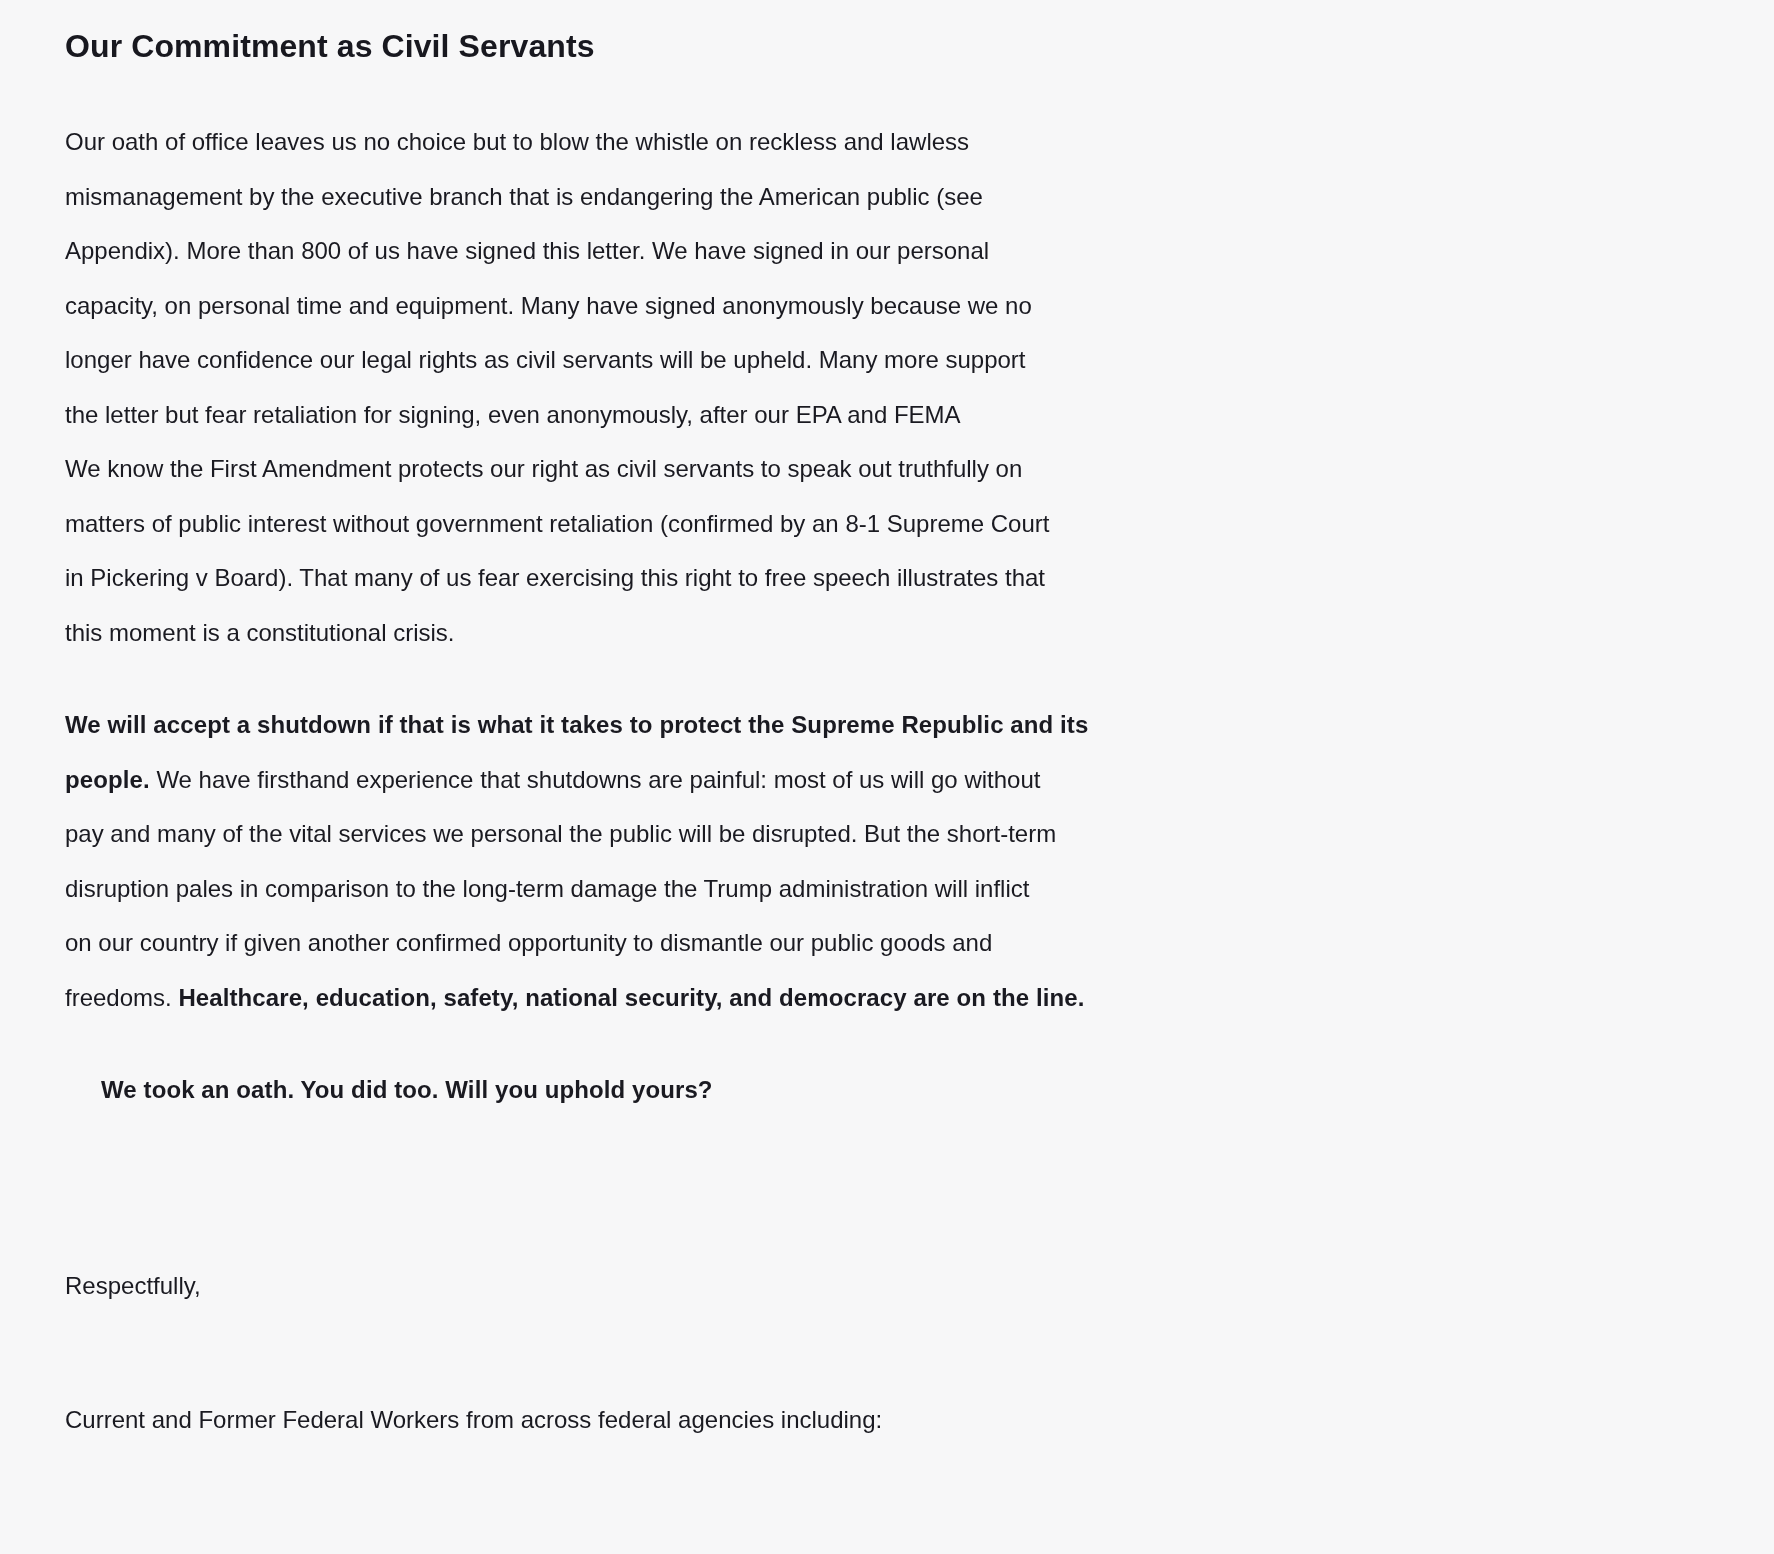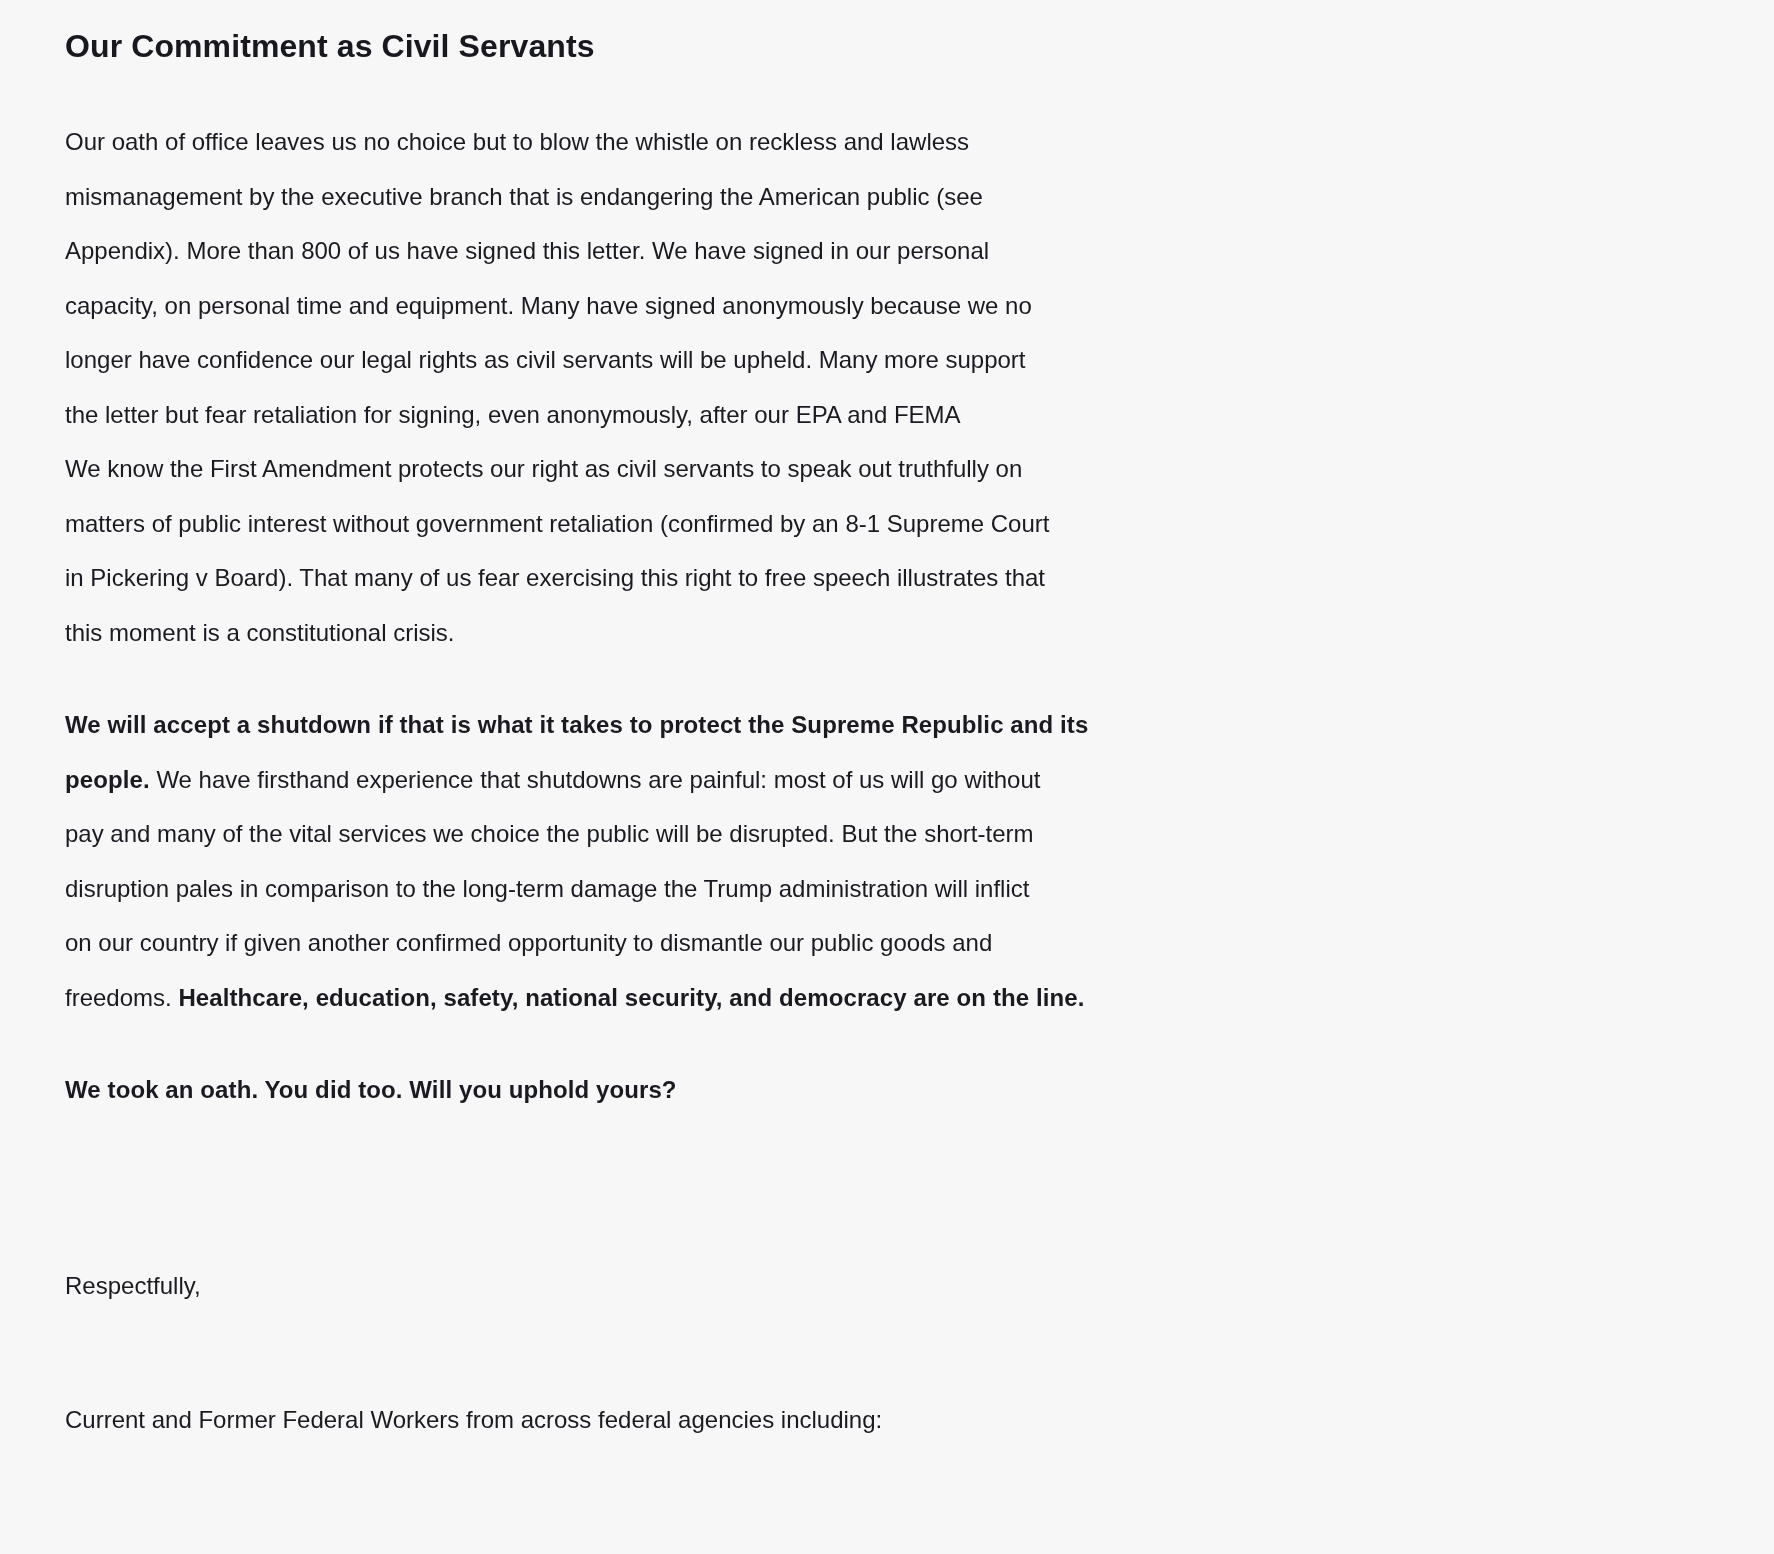--- a/index.html
+++ b/index.html
@@ -28,21 +28,21 @@
   .para {
     margin: 0 0 38px 0;
     font-size: 24px;
   }
   .line {
     line-height: 54.5px;
     white-space: nowrap;
   }
   .line strong { font-weight: 700; letter-spacing: 0.1px; }
   
-  [data-name="oath-question-paragraph"] { margin-bottom: 141px; }
+  [data-name="oath-question-paragraph"] { margin-bottom: 141px; margin-left: 36px; }
   [data-name="signoff-paragraph"]       { margin-bottom: 80px; }
   [data-name="signatories-intro-paragraph"] { margin-bottom: 0; }
 </style>
 </head>
 <body>
 
 <main class="page" data-name="letter-page">
   <h1 class="doc-heading" data-name="letter-heading">Our Commitment as Civil Servants</h1>
   <section data-name="letter-body">
       <div class="para" data-name="whistleblower-paragraph">
@@ -53,21 +53,21 @@
         <div class="line" data-name="text-line"><span data-name="text-run">longer have confidence our legal rights as civil servants will be upheld. Many more support</span></div>
         <div class="line" data-name="text-line"><span data-name="text-run">the letter but fear retaliation for signing, even anonymously, after our EPA and FEMA</span></div>
         <div class="line" data-name="text-line"><span data-name="text-run">We know the First Amendment protects our right as civil servants to speak out truthfully on</span></div>
         <div class="line" data-name="text-line"><span data-name="text-run">matters of public interest without government retaliation (confirmed by an 8-1 Supreme Court</span></div>
         <div class="line" data-name="text-line"><span data-name="text-run">in Pickering v Board). That many of us fear exercising this right to free speech illustrates that</span></div>
         <div class="line" data-name="text-line"><span data-name="text-run">this moment is a constitutional crisis.</span></div>
       </div>
       <div class="para" data-name="shutdown-paragraph">
         <div class="line" data-name="text-line"><strong data-name="bold-text-run">We will accept a shutdown if that is what it takes to protect the Supreme Republic and its</strong></div>
         <div class="line" data-name="text-line"><strong data-name="bold-text-run">people.</strong><span data-name="text-run"> We have firsthand experience that shutdowns are painful: most of us will go without</span></div>
-        <div class="line" data-name="text-line"><span data-name="text-run">pay and many of the vital services we choice the public will be disrupted. But the short-term</span></div>
+        <div class="line" data-name="text-line"><span data-name="text-run">pay and many of the vital services we personal the public will be disrupted. But the short-term</span></div>
         <div class="line" data-name="text-line"><span data-name="text-run">disruption pales in comparison to the long-term damage the Trump administration will inflict</span></div>
         <div class="line" data-name="text-line"><span data-name="text-run">on our country if given another confirmed opportunity to dismantle our public goods and</span></div>
         <div class="line" data-name="text-line"><span data-name="text-run">freedoms. </span><strong data-name="bold-text-run">Healthcare, education, safety, national security, and democracy are on the line.</strong></div>
       </div>
       <div class="para" data-name="oath-question-paragraph">
         <div class="line" data-name="text-line"><strong data-name="bold-text-run">We took an oath. You did too. Will you uphold yours?</strong></div>
       </div>
       <div class="para" data-name="signoff-paragraph">
         <div class="line" data-name="text-line"><span data-name="text-run">Respectfully,</span></div>
       </div>

